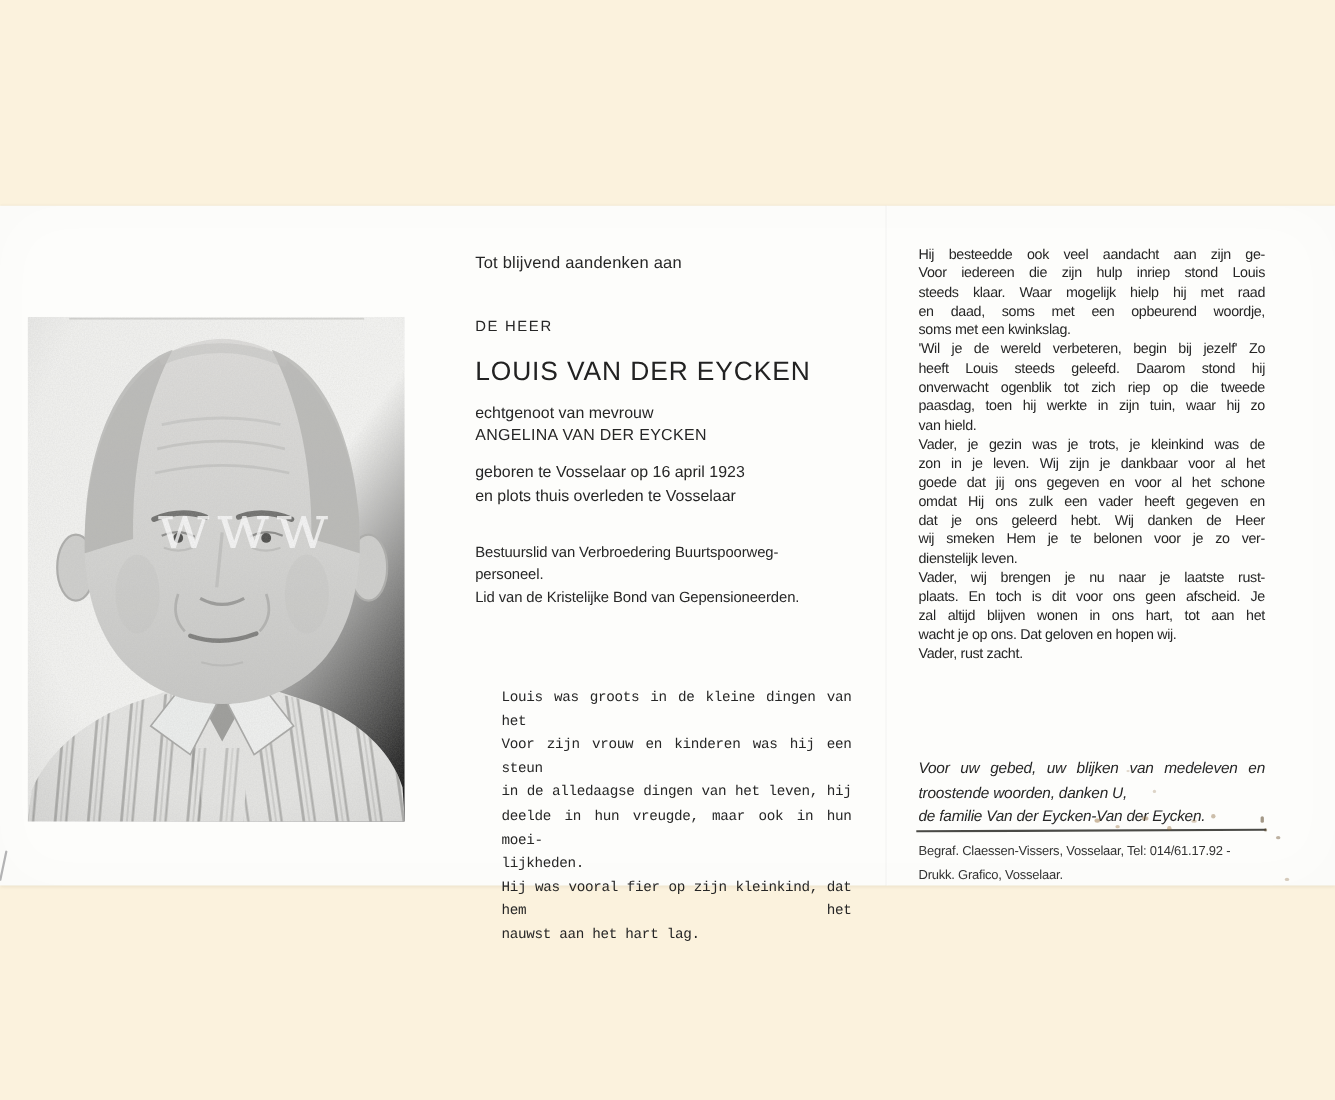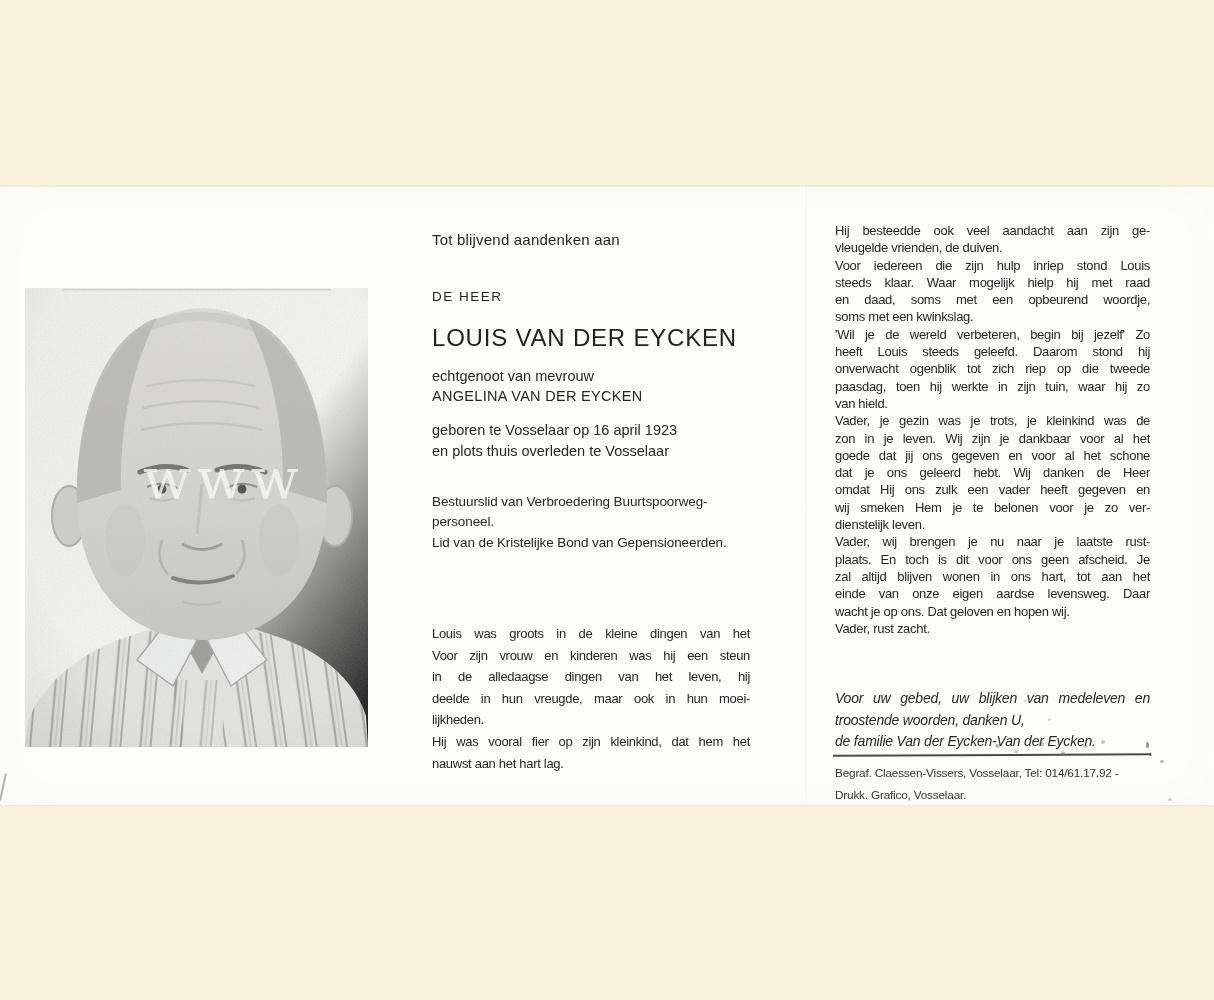--- a/index.html
+++ b/index.html
@@ -24,21 +24,21 @@
   }
   
   .abs{position:absolute;}
   .intro{left:432px;top:231px;font-size:15px;letter-spacing:.2px;}
   .honorific{left:432px;top:289px;font-size:13.5px;letter-spacing:1.5px;}
   .deceased{left:432px;top:324px;font-size:24px;letter-spacing:.8px;color:#222;}
   .spouse-prefix{left:432px;top:368px;font-size:14.5px;}
   .spouse-name{left:432px;top:388px;font-size:14.5px;letter-spacing:.3px;}
   .vitals{left:432px;top:420px;font-size:14.5px;line-height:20.8px;}
   .memberships{left:432px;top:492px;font-size:13.5px;line-height:20.3px;letter-spacing:-.1px;}
-  .tribute{left:432px;top:623px;width:318px;font-size:13px;letter-spacing:-.3px;line-height:21.6px;}
+  .tribute{left:456px;top:623px;width:318px;font-size:13px;letter-spacing:-.3px;line-height:21.6px;font-family:Liberation Mono, monospace;}
   .eulogy{left:835px;top:222px;width:315px;font-size:13px;letter-spacing:-.3px;line-height:17.3px;}
   .ack{left:835px;top:676px;width:315px;font-size:14px;font-style:italic;line-height:21.5px;letter-spacing:-.2px;margin-top:12px;}
   .rule{left:833px;top:754px;width:318px;height:2px;background:#4a4a46;transform:rotate(-.25deg);}
   .printer{left:835px;top:762px;font-size:11.8px;letter-spacing:-.2px;line-height:22px;color:#333;}
   
   .jline{text-align:justify;text-align-last:justify;}
   .jline.last{text-align:left;text-align-last:left;}
   .tline{text-align:left;}
   
   .stain{position:absolute;border-radius:50%;pointer-events:none;}
@@ -183,41 +183,39 @@
     <div class="jline">Voor zijn vrouw en kinderen was hij een steun</div>
     <div class="jline">in de alledaagse dingen van het leven, hij</div>
     <div class="jline">deelde in hun vreugde, maar ook in hun moei-</div>
     <div class="jline last">lijkheden.</div>
     <div class="jline">Hij was vooral fier op zijn kleinkind, dat hem het</div>
     <div class="jline last">nauwst aan het hart lag.</div>
   </div>
 
 <div class="abs eulogy">
     <div class="jline">Hij besteedde ook veel aandacht aan zijn ge-</div>
-    <div class="jline last">vleugelde vrienden, de duiven.</div>
     <div class="jline">Voor iedereen die zijn hulp inriep stond Louis</div>
     <div class="jline">steeds klaar. Waar mogelijk hielp hij met raad</div>
     <div class="jline">en daad, soms met een opbeurend woordje,</div>
     <div class="jline last">soms met een kwinkslag.</div>
     <div class="jline">'Wil je de wereld verbeteren, begin bij jezelf' Zo</div>
     <div class="jline">heeft Louis steeds geleefd. Daarom stond hij</div>
     <div class="jline">onverwacht ogenblik tot zich riep op die tweede</div>
     <div class="jline">paasdag, toen hij werkte in zijn tuin, waar hij zo</div>
     <div class="jline last">van hield.</div>
     <div class="jline">Vader, je gezin was je trots, je kleinkind was de</div>
     <div class="jline">zon in je leven. Wij zijn je dankbaar voor al het</div>
     <div class="jline">goede dat jij ons gegeven en voor al het schone</div>
+    <div class="jline">omdat Hij ons zulk een vader heeft gegeven en</div>
     <div class="jline">dat je ons geleerd hebt. Wij danken de Heer</div>
-    <div class="jline">omdat Hij ons zulk een vader heeft gegeven en</div>
     <div class="jline">wij smeken Hem je te belonen voor je zo ver-</div>
     <div class="jline last">dienstelijk leven.</div>
     <div class="jline">Vader, wij brengen je nu naar je laatste rust-</div>
     <div class="jline">plaats. En toch is dit voor ons geen afscheid. Je</div>
     <div class="jline">zal altijd blijven wonen in ons hart, tot aan het</div>
-    <div class="jline">einde van onze eigen aardse levensweg. Daar</div>
     <div class="jline last">wacht je op ons. Dat geloven en hopen wij.</div>
     <div class="jline last">Vader, rust zacht.</div>
   </div>
 <div class="abs ack">
     <div class="jline">Voor uw gebed, uw blijken van medeleven en</div>
     <div class="jline last">troostende woorden, danken U,</div>
     <div class="jline last">de familie Van der Eycken-Van der Eycken.</div>
   </div>
 <div class="abs rule"></div>
 <div class="abs printer">

